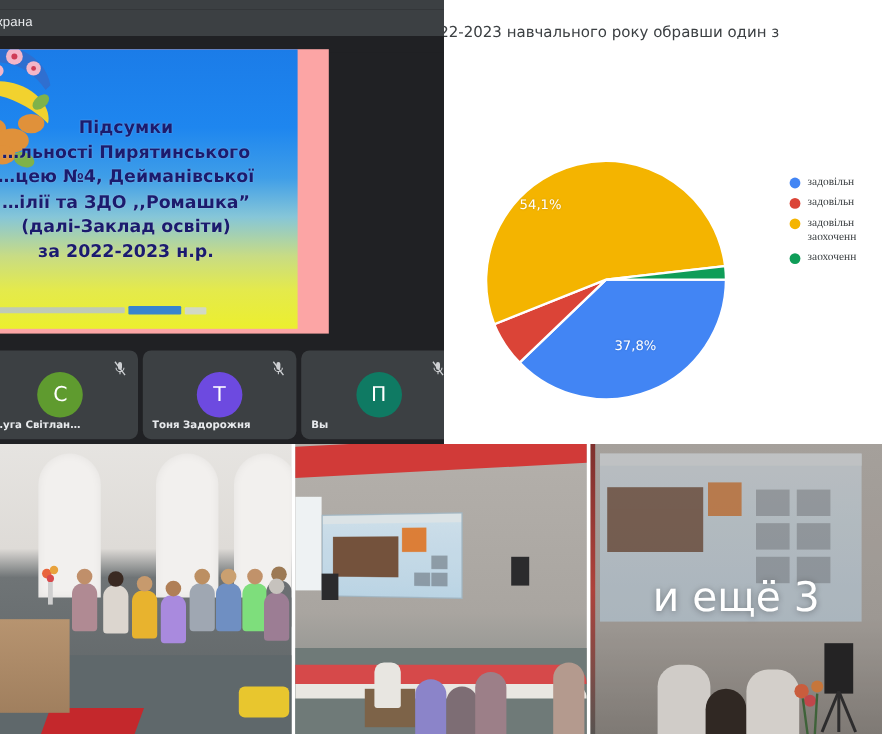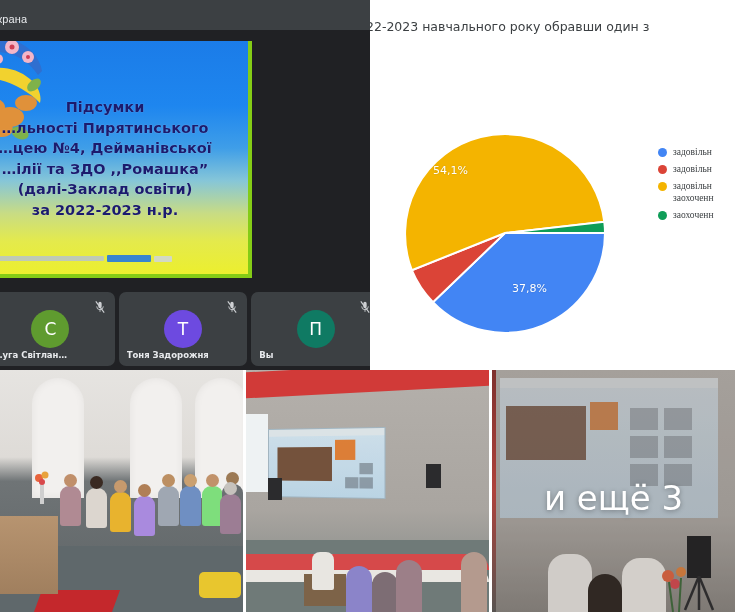--- a/index.html
+++ b/index.html
@@ -32,22 +32,22 @@
     color: #e8eaed; font-size: 11px; letter-spacing: .2px;
     margin-left: -14px; white-space: nowrap; overflow: hidden;
   }
   .meet-gap {
     position: absolute; left: 0; top: 30px; width: 370px; height: 14px;
     background: #202124;
   }
 
   
   .slide-wrap {
-    position: absolute; left: 0; top: 41px; width: 252px; height: 237px;
-    background: #84cc16;
+    position: absolute; left: 0; top: 41px; width: 274px; height: 237px;
+    background: #fca5a5;
     overflow: hidden;
   }
   .slide {
     position: absolute; left: -38px; top: 0; width: 286px; height: 233px;
     background: linear-gradient(180deg,
         #1b7ce8 0%, #1e86ef 28%, #3f9ee8 46%,
         #86c6d8 60%, #c8dc84 74%, #e4ea4c 86%, #ecef2e 100%);
     overflow: hidden;
   }
   

